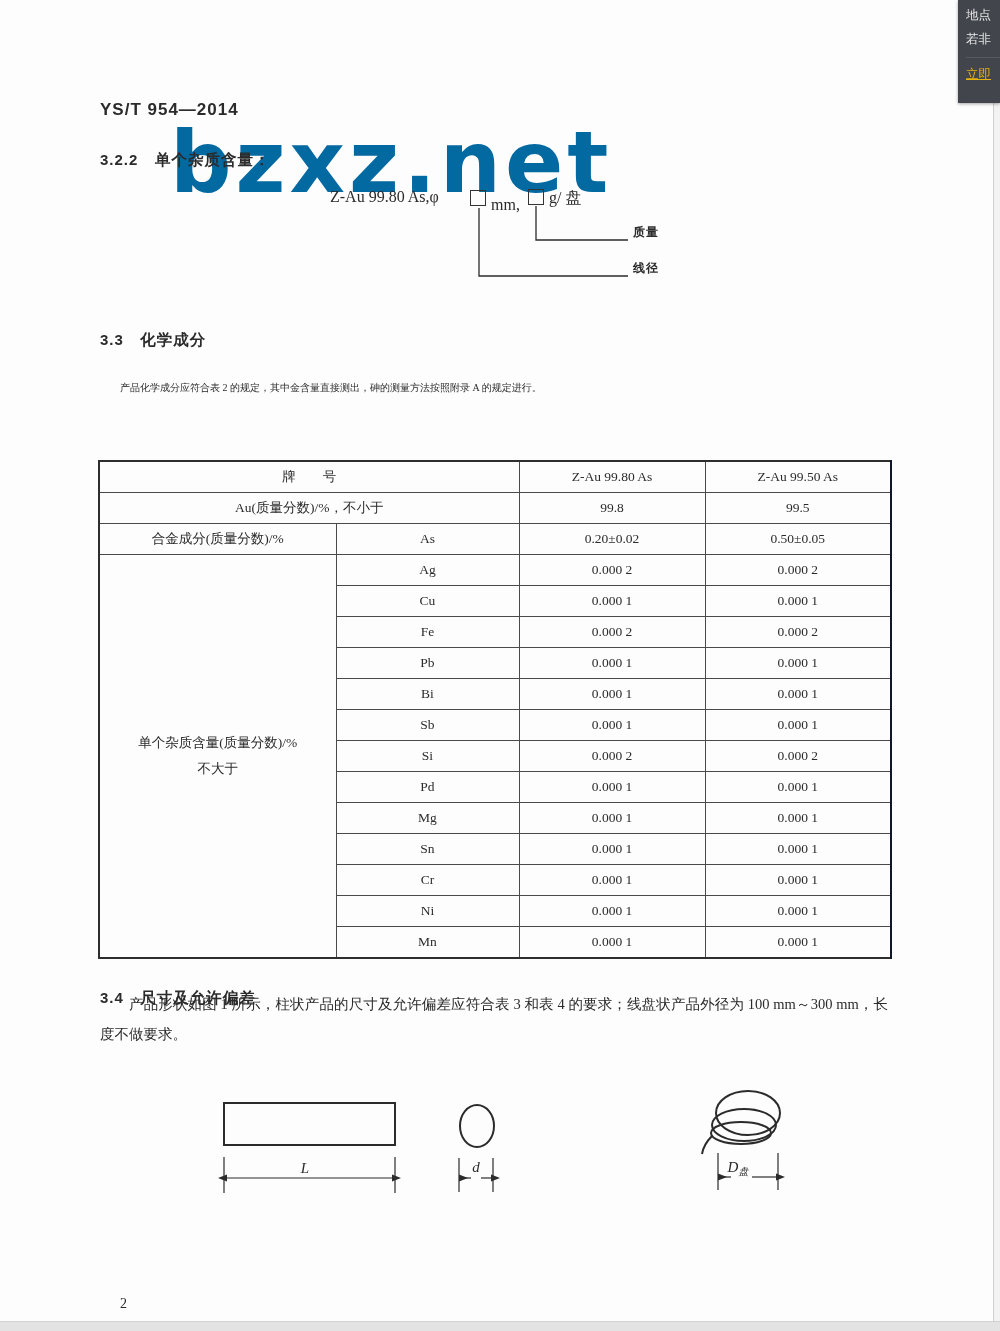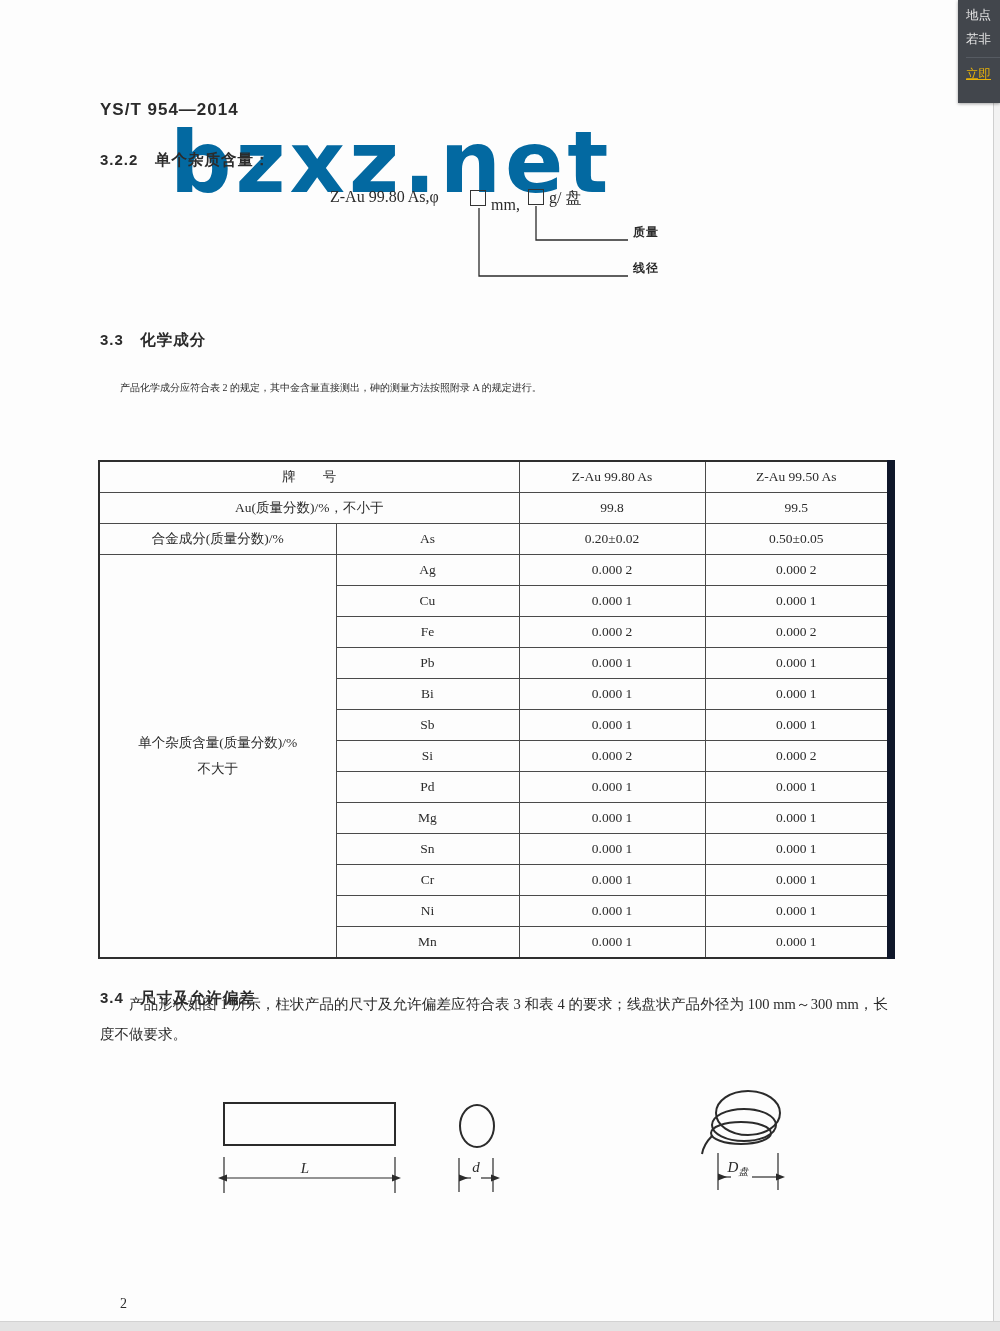--- a/index.html
+++ b/index.html
@@ -39,21 +39,21 @@
   table.t2{
     position:absolute;left:98px;top:460px;width:792px;height:490px;
     border-collapse:collapse;table-layout:fixed;font-size:13.5px;
   }
   table.t2 td{
     border:1px solid #4a4a4a;text-align:center;vertical-align:middle;
     height:30px;padding:0 0;overflow:hidden;
   }
   table.t2{border:2px solid #2e2e2e;}
   table.t2 td.outer-l{border-left:2px solid #2e2e2e;}
-  table.t2 td.outer-r{border-right:8px solid #0f172a;}
+  table.t2 td.outer-r{border-right:2px solid #0f172a;}
   .imp-cell div{line-height:1.9;}
   .h34{left:100px;top:988px;}
   .p34{left:100px;top:990px;width:788px;font-size:14.5px;text-indent:2em;line-height:2.05;text-align:justify;}
   .figcaption{left:98px;top:1208px;width:800px;text-align:center;font-weight:bold;font-size:15px;font-family:"Liberation Sans",sans-serif;letter-spacing:2px;}
   .pagenum{left:120px;top:1296px;font-size:14px;}
   
   .overlay-box{
     right:0;top:0;width:42px;height:103px;background:#42464c;z-index:6;
     color:#e8e8e8;font-family:"Liberation Sans",sans-serif;font-size:12.5px;
     box-shadow:0 1px 3px rgba(0,0,0,.35);overflow:hidden;

